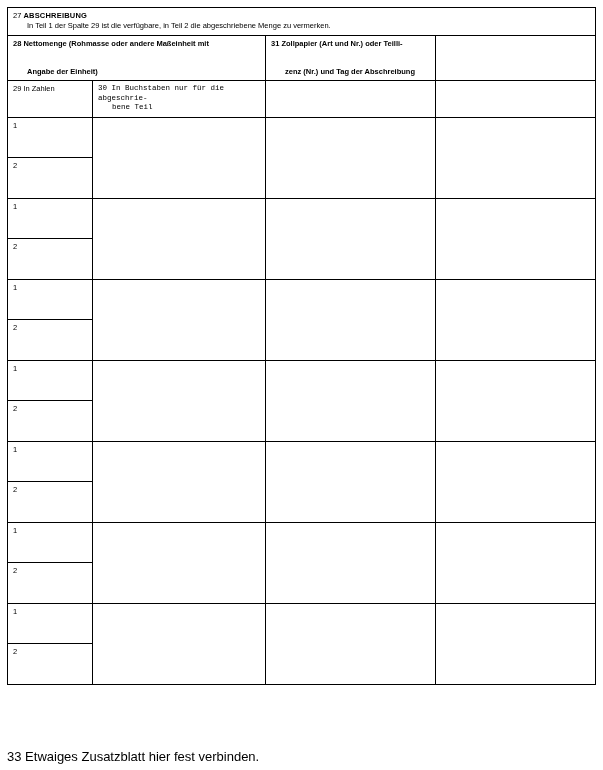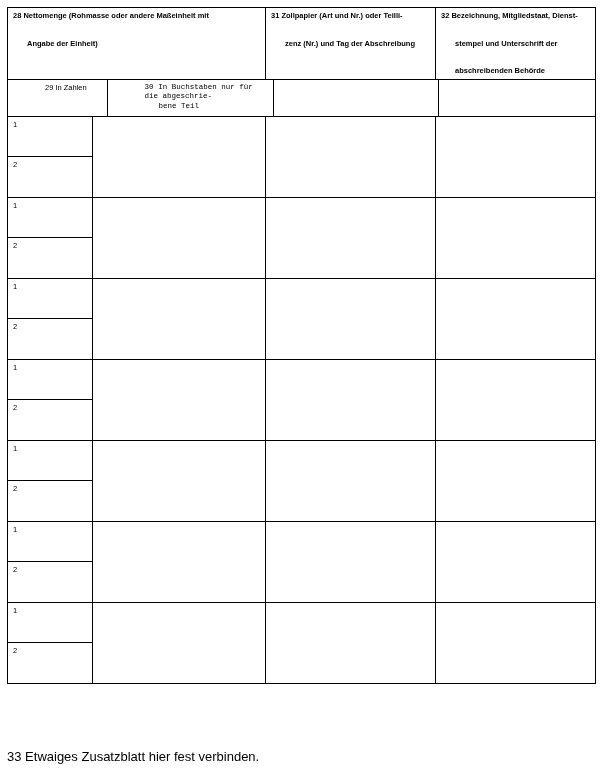--- a/index.html
+++ b/index.html
@@ -79,21 +79,20 @@
   .sub-row {
     display: flex;
     border-bottom: 1px solid #000;
     min-height: 36px;
   }
   .sub-cell {
     box-sizing: border-box;
     padding: 3px 5px 3px 5px;
     font-size: 7.5px;
     line-height: 9.5px;
-    margin-left: 32px;
   }
   .c29 { width: 85px; border-right: 1px solid #000; }
   .c30 { width: 173px; border-right: 1px solid #000; font-family: Liberation Mono, monospace; }
   .c31b { width: 170px; border-right: 1px solid #000; }
   .c32b { width: 159px; }
   .sub-cell .ind { display: block; padding-left: 14px; }
   
   .block {
     display: flex;
     border-bottom: 1px solid #000;
@@ -135,35 +134,37 @@
     line-height: 10px;
   }
 </style>
 </head>
 <body>
 
 <div class="page">
 
   <div class="form">
 
+    <div class="row-27">
+      <div class="cap27">
+        <span class="num">27</span>
+        <span class="ttl">ABSCHREIBUNG</span>
+      </div>
+      <div class="sub27">In Teil 1 der Spalte 29 ist die verfügbare, in Teil 2 die abgeschriebene Menge zu vermerken.</div>
+    </div>
 
     <div class="hdr-row">
       <div class="hdr-cell c28">
         <span class="lbl"><span>28</span> <span>Nettomenge (Rohmasse oder andere Maßeinheit mit</span></span>
         <span class="ind2">Angabe der Einheit)</span>
       </div>
       <div class="hdr-cell c31">
         <span class="lbl"><span>31</span> <span>Zollpapier (Art und Nr.) oder Teilli-</span></span>
         <span class="ind2">zenz (Nr.) und Tag der Abschreibung</span>
       </div>
-      <div class="hdr-cell c32">
-        <span class="lbl"><span>32</span> <span>Bezeichnung, Mitgliedstaat, Dienst-</span></span>
-        <span class="ind2">stempel und Unterschrift der</span>
-        <span class="ind2">abschreibenden Behörde</span>
-      </div>
     </div>
 
     <div class="sub-row">
       <div class="sub-cell c29">
         <span>29</span>
         <span>In Zahlen</span>
       </div>
       <div class="sub-cell c30">
         <span><span>30</span> <span>In Buchstaben nur für die abgeschrie-</span></span>
         <span class="ind">bene Teil</span>

